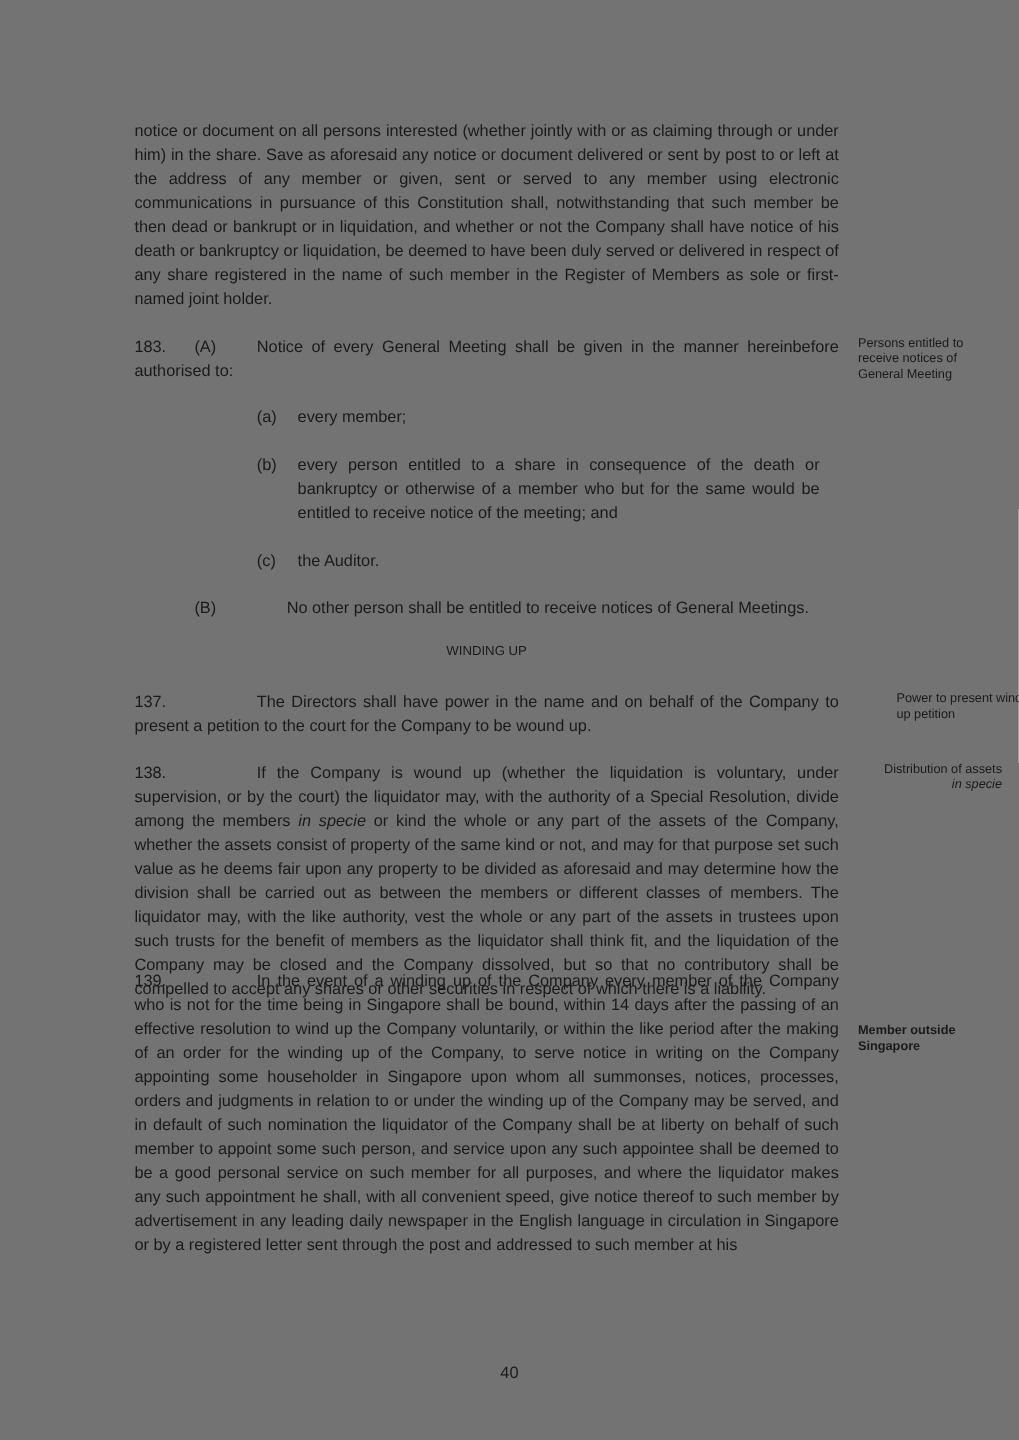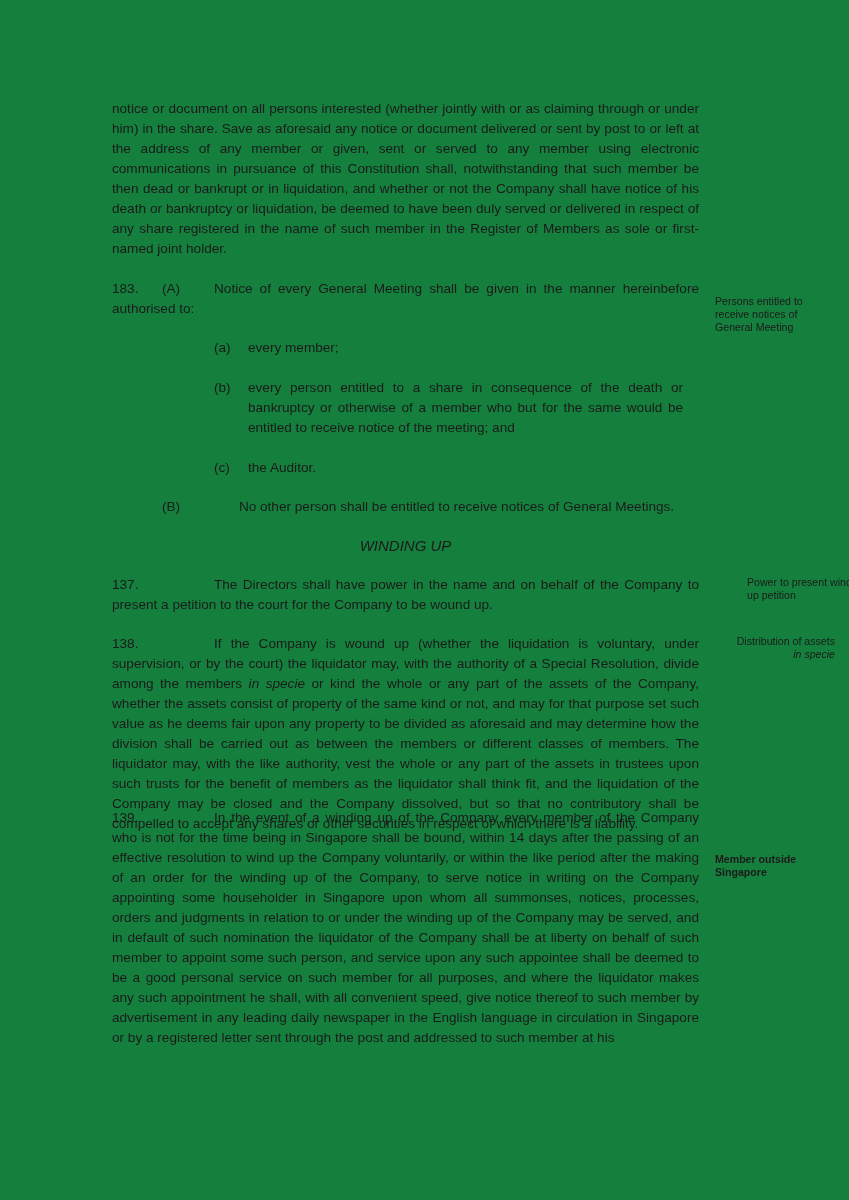--- a/index.html
+++ b/index.html
@@ -1,39 +1,39 @@
 <!DOCTYPE html>
 <html><head>
 <meta charset="utf-8">
 <style>
   html, body { margin: 0; padding: 0; background: #ffffff; }
   body { width: 849px; height: 1200px; position: relative; overflow: hidden;
          font-family: "Liberation Sans", sans-serif; color: #1a1a1a; }
-  .page { position: absolute; left: 0; top: 0; width: 849px; height: 1200px; background: #15803d; }
+  .page { position: absolute; left: 0; top: 0; width: 849px; height: 1200px; background: #737373; }
   .main { position: absolute; left: 112px; width: 587px; font-size: 13.6px; line-height: 20px; text-align: justify; }
   .margin-note { position: absolute; left: 715px; width: 120px; font-size: 10.6px; line-height: 13px; }
   .line { display: block; }
   .item { position: absolute; left: 112px; width: 587px; font-size: 13.6px; line-height: 20px; }
   .item .lbl { position: absolute; left: 102px; }
   .item .txt { position: absolute; left: 136px; width: 435px; text-align: justify; }
-  .heading { position: absolute; left: 112px; width: 587px; text-align: center; font-size: 15px; top: 537px; font-style: italic; }
+  .heading { position: absolute; left: 112px; width: 587px; text-align: center; font-size: 11px; top: 537px; }
   .page-num { position: absolute; left: 0; width: 849px; text-align: center; top: 1136px; font-size: 13.6px; }
   em { font-style: italic; }
 </style>
 </head>
 <body>
 
 <div class="page">
 
   <div class="main" style="top:99px;">notice or document on all persons interested (whether jointly with or as claiming through or under him) in the share.  Save as aforesaid any notice or document delivered or sent by post to or left at the address of any member or given, sent or served to any member using electronic communications in pursuance of this Constitution shall, notwithstanding that such member be then dead or bankrupt or in liquidation, and whether or not the Company shall have notice of his death or bankruptcy or liquidation, be deemed to have been duly served or delivered in respect of any share registered in the name of such member in the Register of Members as sole or first-named joint holder.</div>
 
   <div class="main" style="top:279px; text-align:justify;">
     <span style="display:inline-block;width:50px;">183.</span><span style="display:inline-block;width:52px;">(A)</span><span>Notice of every General Meeting shall be given in the manner hereinbefore authorised to:</span>
   </div>
-  <div class="margin-note" style="top:280px;margin-top:15px;">Persons entitled to receive notices of General Meeting</div>
+  <div class="margin-note" style="top:280px;">Persons entitled to receive notices of General Meeting</div>
 
   <div class="item" style="top:338px;">
     <span class="lbl">(a)</span>
     <span class="txt">every member;</span>
   </div>
   <div class="item" style="top:378px;">
     <span class="lbl">(b)</span>
     <span class="txt">every person entitled to a share in consequence of the death or bankruptcy or otherwise of a member who but for the same would be entitled to receive notice of the meeting; and</span>
   </div>
   <div class="item" style="top:458px;">
@@ -58,13 +58,14 @@
   <div class="margin-note" style="top:635px;text-align:right;">
     <span class="line">Distribution of assets</span>
     <em class="line">in specie</em>
   </div>
 
   <div class="main" style="top:808px;">
     <span style="display:inline-block;width:102px;">139.</span><span>In the event of a winding up of the Company every member of the Company who is not for the time being in Singapore shall be bound, within 14 days after the passing of an effective resolution to wind up the Company voluntarily, or within the like period after the making of an order for the winding up of the Company, to serve notice in writing on the Company appointing some householder in Singapore upon whom all summonses, notices, processes, orders and judgments in relation to or under the winding up of the Company may be served, and in default of such nomination the liquidator of the Company shall be at liberty on behalf of such member to appoint some such person, and service upon any such appointee shall be deemed to be a good personal service on such member for all purposes, and where the liquidator makes any such appointment he shall, with all convenient speed, give notice thereof to such member by advertisement in any leading daily newspaper in the English language in circulation in Singapore or by a registered letter sent through the post and addressed to such member at his</span>
   </div>
   <div class="margin-note" style="top:853px;font-weight:bold;">Member outside Singapore</div>
 
+  <div class="page-num">40</div>
 </div>
 
 </body></html>

